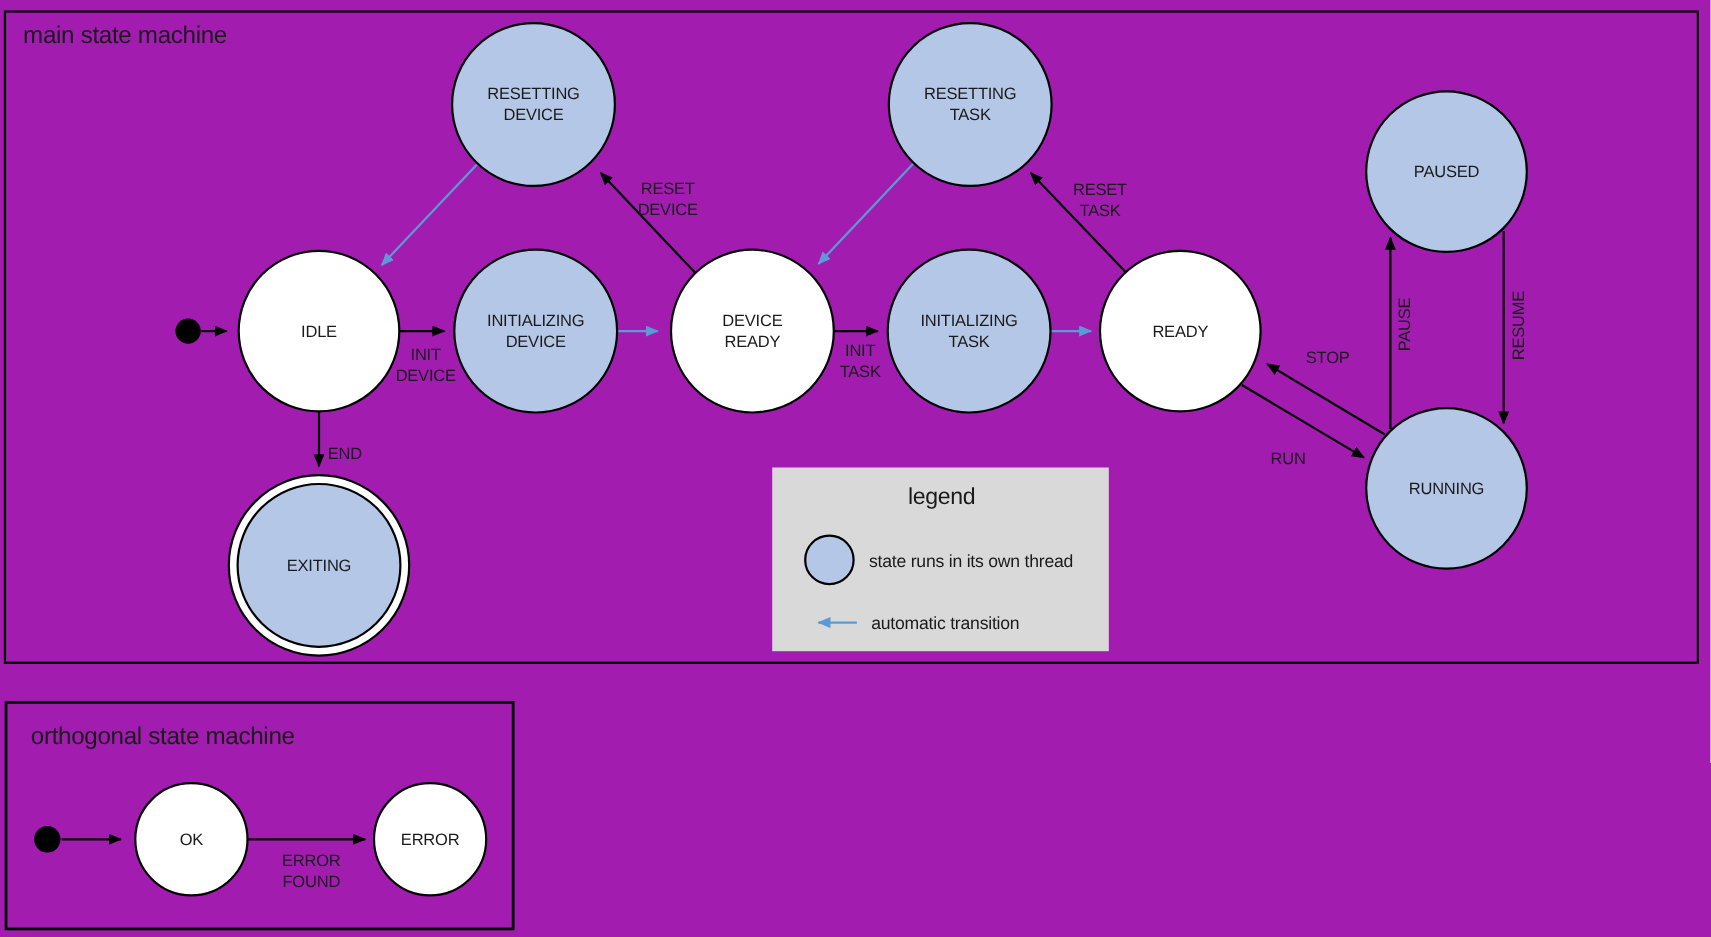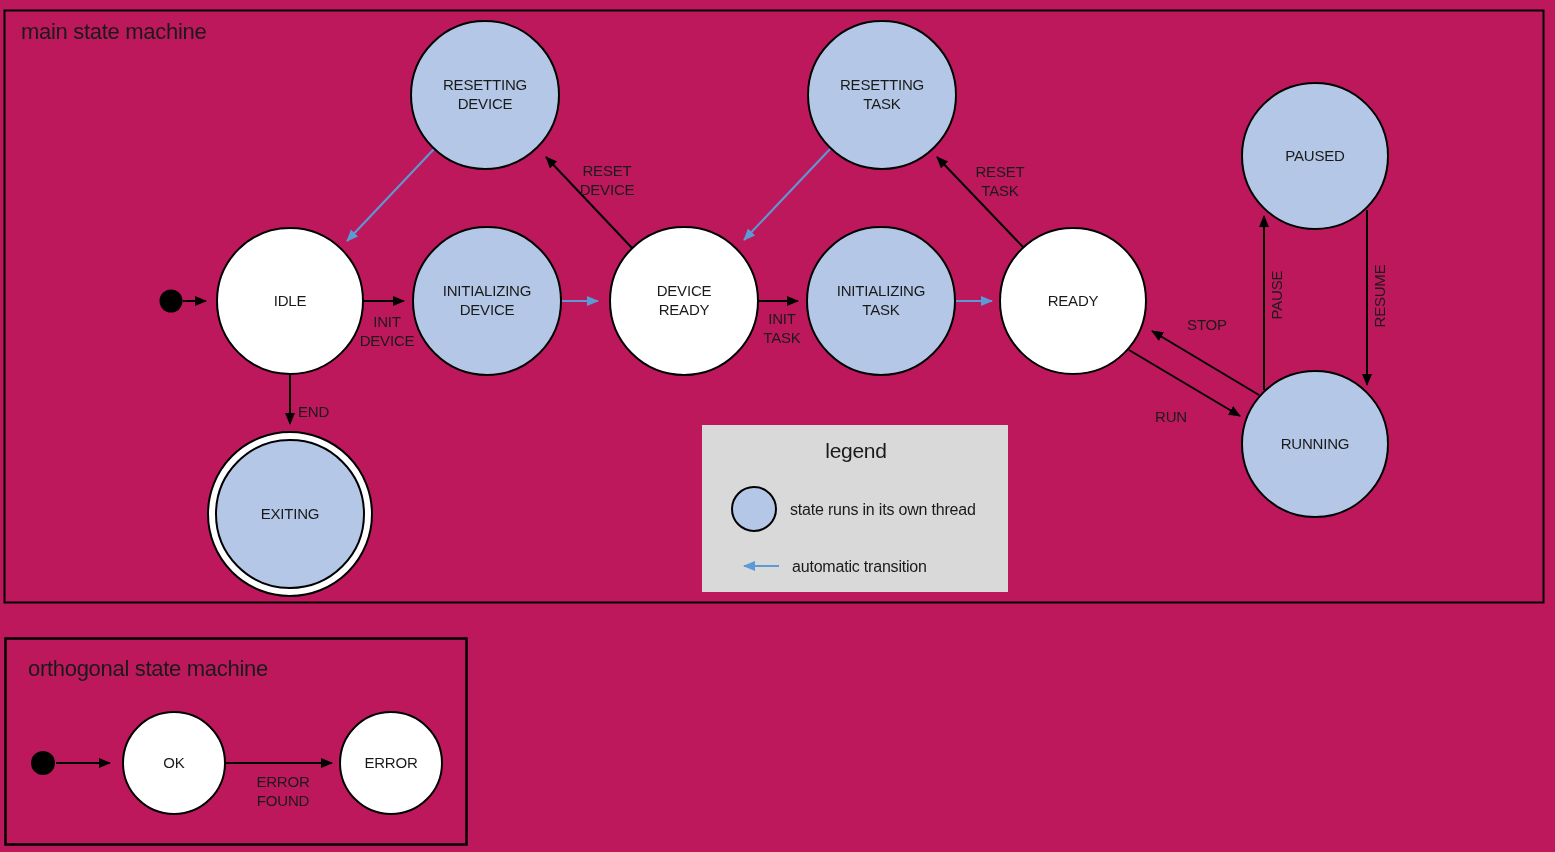--- a/index.html
+++ b/index.html
@@ -1,20 +1,20 @@
 <!DOCTYPE html>
 <html><head>
 <meta charset="utf-8">
 <style>
   html, body { margin: 0; padding: 0; background: #ffffff; }
   .canvas {
     position: relative;
     width: 1555px;
     height: 852px;
-    background: #be185d;
+    background: #a21caf;
     font-family: "Liberation Sans", sans-serif;
   }
   svg text {
     fill: #1a1a1a;
     font-family: "Liberation Sans", sans-serif;
   }
   .box-title   { font-size: 22px; letter-spacing: -0.3px; }
   .state-label { font-size: 15px; font-weight: 500; text-anchor: middle; letter-spacing: -0.2px; }
   .trans-label { font-size: 15px; font-weight: 500; text-anchor: middle; letter-spacing: -0.2px; }
   .trans-label.start { text-anchor: start; }

